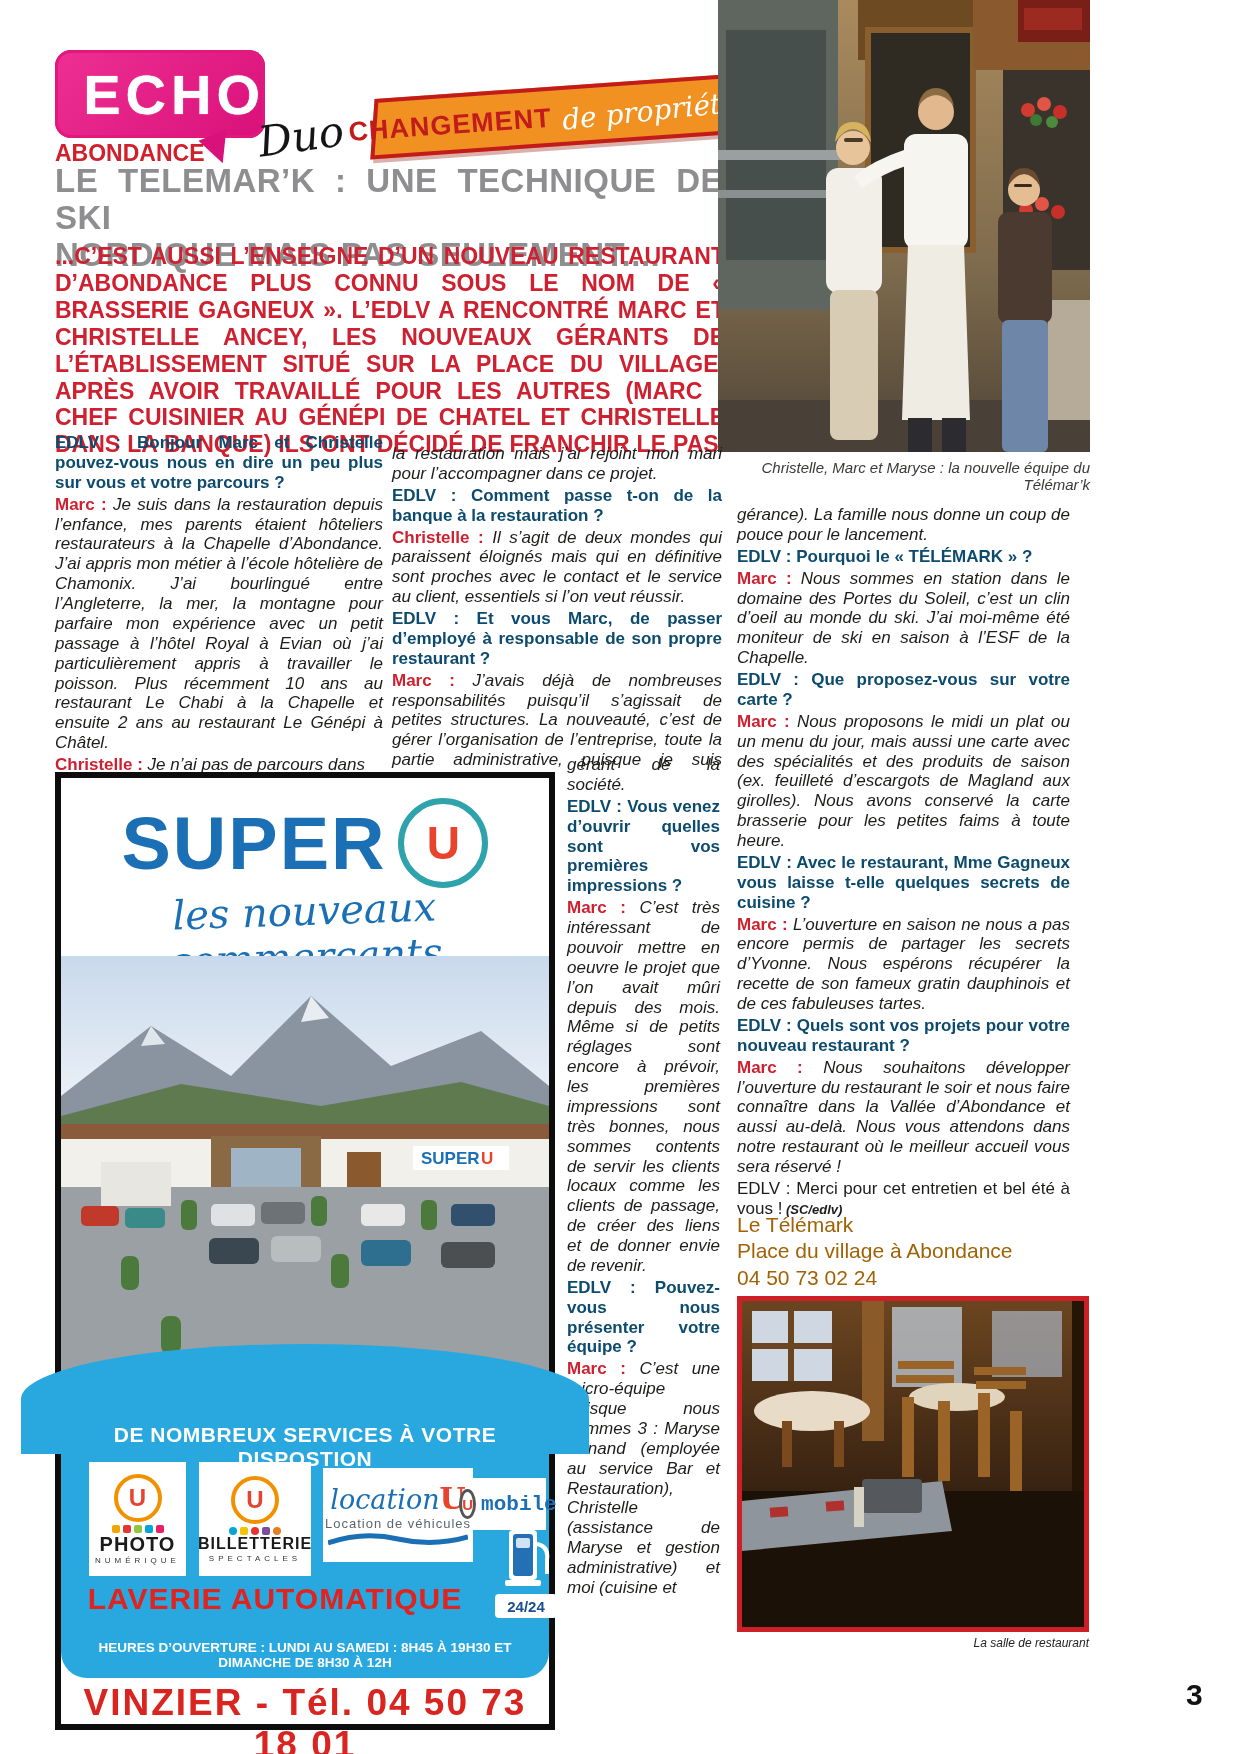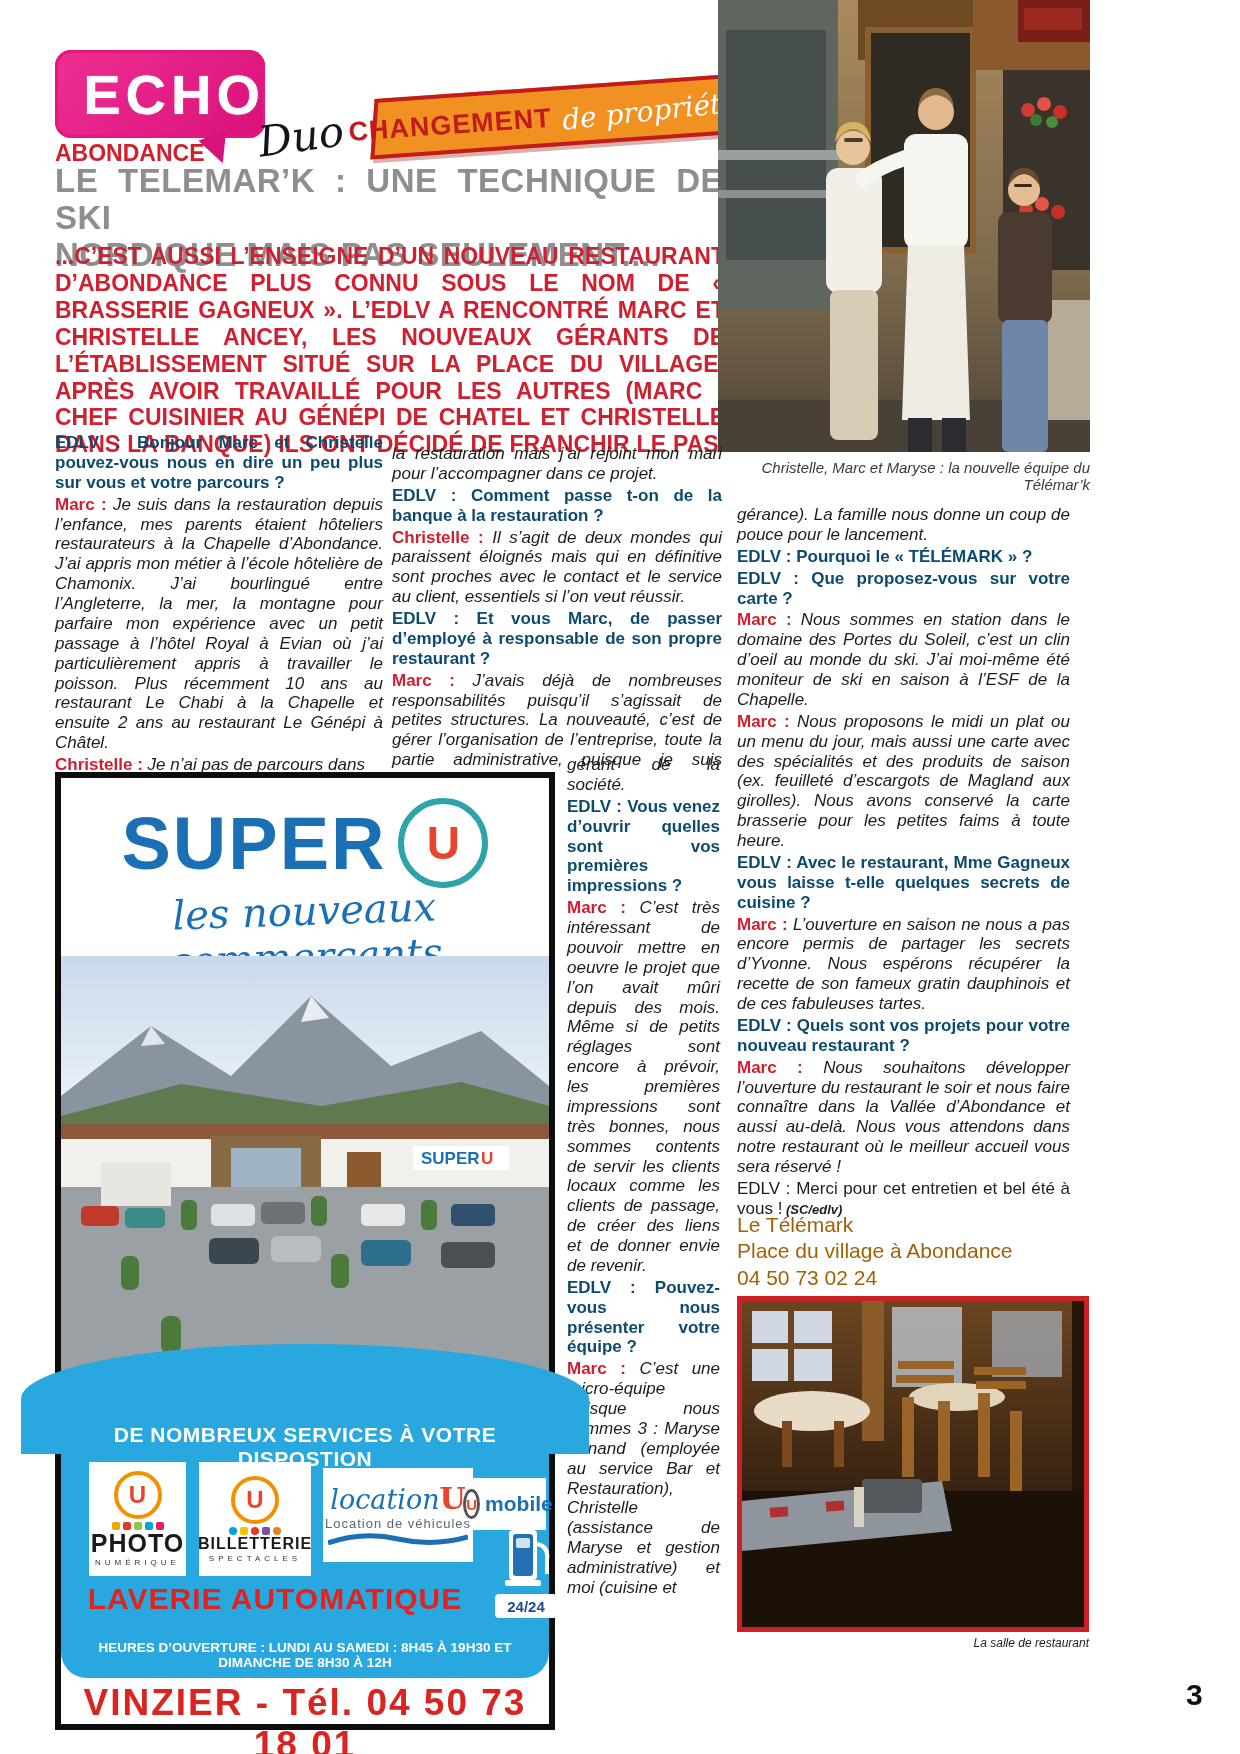--- a/index.html
+++ b/index.html
@@ -84,28 +84,28 @@
   .svc2{left:138px;top:684px;width:112px;height:114px;}
   .svc3{left:262px;top:690px;width:150px;height:94px;}
   .svc4{left:409px;top:700px;width:76px;height:52px;flex-direction:row;gap:5px;}
   .mini-u{width:40px;height:40px;border-radius:50%;border:4px solid #f29100;background:#fff;
      display:flex;align-items:center;justify-content:center;}
   .mini-u span{color:#e8432c;font-weight:900;font-size:24px;}
   .mini-u.small{width:24px;height:24px;border:3px solid #555;}
   .mini-u.small span{font-size:15px;}
   .mini-icons{display:flex;gap:3px;margin:3px 0 1px 0;}
   .mini-icons i{width:8px;height:8px;border-radius:2px;display:block;}
-  .svc-title{color:#1a1a1a;font-weight:bold;font-size:25px;letter-spacing:1px;line-height:1;}
+  .svc-title{color:#1a1a1a;font-weight:bold;font-size:20px;letter-spacing:1px;line-height:1;}
   .svc2 .svc-title{font-size:16px;}
   .svc-sub{color:#333;font-size:8px;letter-spacing:4px;margin-top:2px;}
   .svc3 .loc-script{font-family:"DejaVu Serif",serif;font-style:italic;font-size:27px;
      color:#1a6fb5;line-height:1;}
   .svc3 .loc-script b{color:#e8432c;font-style:normal;font-weight:900;font-size:30px;}
   .svc3 .svc-sub3{font-size:13px;color:#5b6770;letter-spacing:1px;margin-top:2px;}
-  .svc4 .mob{color:#1a6fb5;font-weight:bold;font-size:21px;}
+  .svc4 .mob{color:#1a6fb5;font-weight:bold;font-size:21px;font-family:Liberation Mono, monospace;}
   .fuel{position:absolute;left:444px;top:748px;width:46px;height:62px;}
   .fuel-label{position:absolute;left:434px;top:816px;width:62px;height:24px;background:#fff;
      border-radius:4px;display:flex;align-items:center;justify-content:center;
      color:#1a4f8f;font-weight:900;font-size:15px;}
   .laverie{position:absolute;left:14px;top:804px;width:400px;text-align:center;
      color:#e0231f;font-weight:900;font-size:30px;letter-spacing:1px;}
   .ad-hours{position:absolute;left:0;top:862px;width:100%;text-align:center;color:#fff;
      font-weight:900;font-size:13.5px;}
   .ad-address{position:absolute;left:0;top:904px;width:100%;text-align:center;color:#d9241f;
      font-weight:900;font-size:37px;letter-spacing:2px;}
@@ -208,22 +208,22 @@
   <div class="col col2n">
       <p class="para plain"><span class="atext">gérant de la société.</span></p>
       <p class="para q"><span>EDLV : Vous venez d’ouvrir quelles sont vos premières impressions ?</span></p>
       <p class="para a"><span class="lead">Marc : </span><span class="atext">C’est très intéressant de pouvoir mettre en oeuvre le projet que l’on avait mûri depuis des mois. Même si de petits réglages sont encore à prévoir, les premières impressions sont très bonnes, nous sommes contents de servir les clients locaux comme les clients de passage, de créer des liens et de donner envie de revenir.</span></p>
       <p class="para q"><span>EDLV : Pouvez-vous nous présenter votre équipe ?</span></p>
       <p class="para a"><span class="lead">Marc : </span><span class="atext">C’est une micro-équipe puisque nous sommes 3 : Maryse Benand (employée au service Bar et Restauration), Christelle (assistance de Maryse et gestion administrative) et moi (cuisine et</span></p>
     </div>
   <div class="col col3">
       <p class="para plain"><span class="atext">gérance). La famille nous donne un coup de pouce pour le lancement.</span></p>
       <p class="para q"><span>EDLV : Pourquoi le « TÉLÉMARK » ?</span></p>
+      <p class="para a"><span class="lead">Marc : </span><span class="atext">Nous sommes en station dans le domaine des Portes du Soleil, c’est un clin d’oeil au monde du ski. J’ai moi-même été moniteur de ski en saison à l’ESF de la Chapelle.</span></p>
       <p class="para q"><span>EDLV : Que proposez-vous sur votre carte ?</span></p>
-      <p class="para a"><span class="lead">Marc : </span><span class="atext">Nous sommes en station dans le domaine des Portes du Soleil, c’est un clin d’oeil au monde du ski. J’ai moi-même été moniteur de ski en saison à l’ESF de la Chapelle.</span></p>
       <p class="para a"><span class="lead">Marc : </span><span class="atext">Nous proposons le midi un plat ou un menu du jour, mais aussi une carte avec des spécialités et des produits de saison (ex. feuilleté d’escargots de Magland aux girolles). Nous avons conservé la carte brasserie pour les petites faims à toute heure.</span></p>
       <p class="para q"><span>EDLV : Avec le restaurant, Mme Gagneux vous laisse t-elle quelques secrets de cuisine ?</span></p>
       <p class="para a"><span class="lead">Marc : </span><span class="atext">L’ouverture en saison ne nous a pas encore permis de partager les secrets d’Yvonne. Nous espérons récupérer la recette de son fameux gratin dauphinois et de ces fabuleuses tartes.</span></p>
       <p class="para q"><span>EDLV : Quels sont vos projets pour votre nouveau restaurant ?</span></p>
       <p class="para a"><span class="lead">Marc : </span><span class="atext">Nous souhaitons développer l’ouverture du restaurant le soir et nous faire connaître dans la Vallée d’Abondance et aussi au-delà. Nous vous attendons dans notre restaurant où le meilleur accueil vous sera réservé !</span></p>
       <p class="para q2"><span>EDLV : Merci pour cet entretien et bel été à vous !</span><span class="suffix"> (SC/edlv)</span></p>
     </div>
 
   <div class="contact">
     <div>Le Télémark</div>

